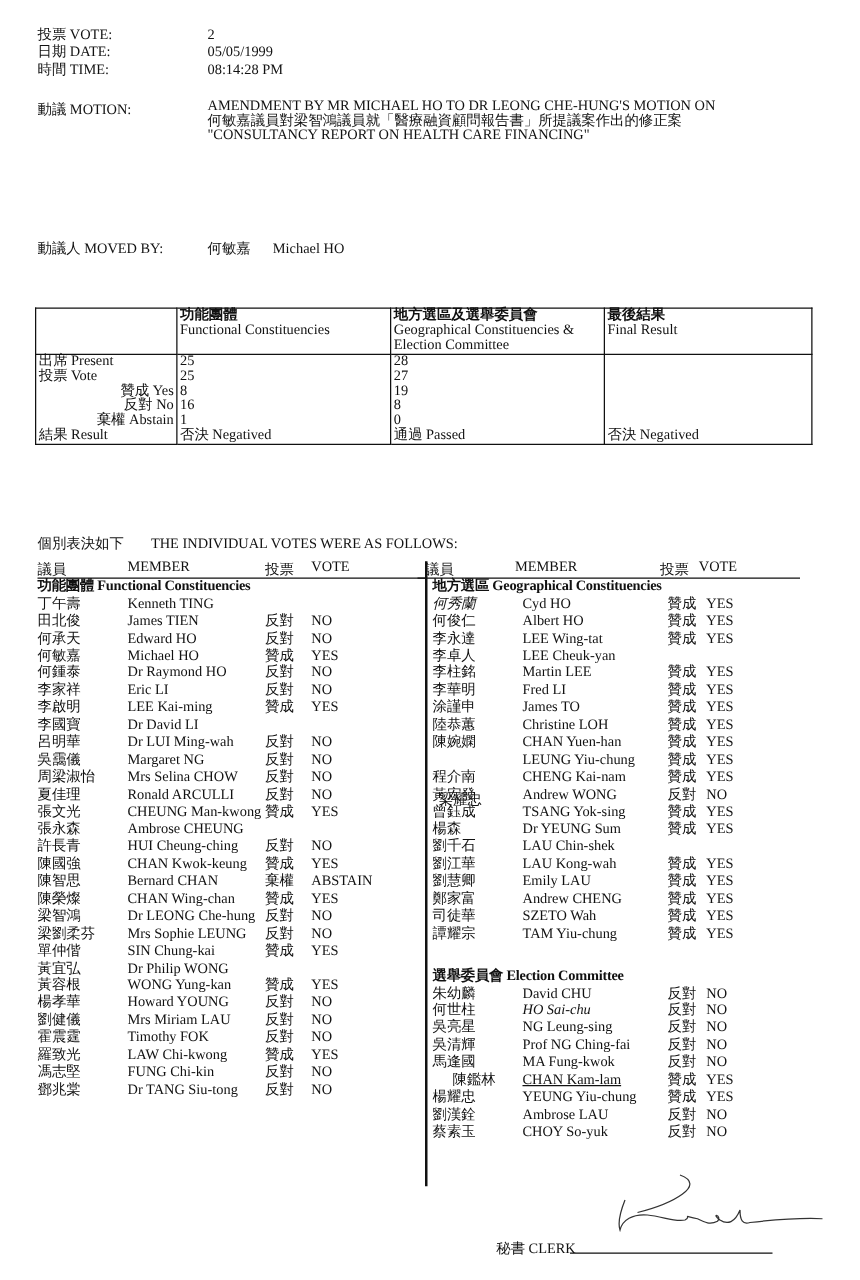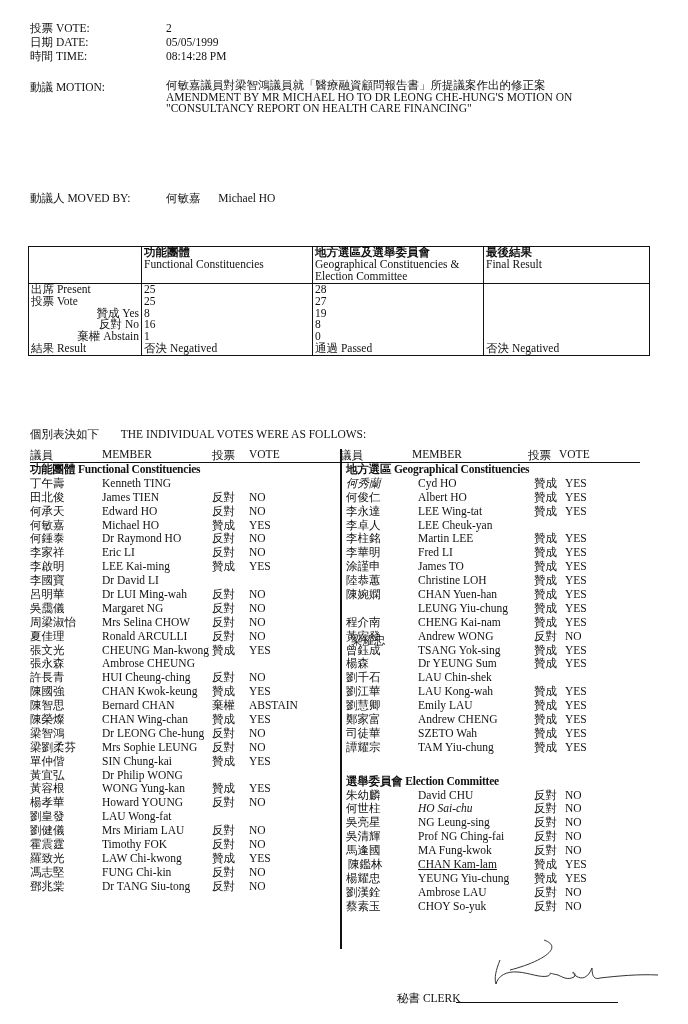--- a/index.html
+++ b/index.html
@@ -41,22 +41,22 @@
   <span class="hdr-label">日期 DATE:</span>
   <span class="hdr-val">05/05/1999</span>
 </div>
 <div class="hdr-row lh" style="top:50px;">
   <span class="hdr-label">時間 TIME:</span>
   <span class="hdr-val">08:14:28 PM</span>
 </div>
 
 <div class="abs" style="left:30px; top:80px;">動議 MOTION:</div>
 <div class="motion-val">
+  <div>AMENDMENT BY MR MICHAEL HO TO DR LEONG CHE-HUNG'S MOTION ON</div>
   <div>何敏嘉議員對梁智鴻議員就「醫療融資顧問報告書」所提議案作出的修正案</div>
-  <div>AMENDMENT BY MR MICHAEL HO TO DR LEONG CHE-HUNG'S MOTION ON</div>
   <div>"CONSULTANCY REPORT ON HEALTH CARE FINANCING"</div>
 </div>
 
 <div class="abs" style="left:30px; top:191px;">動議人 MOVED BY:</div>
 <div class="abs" style="left:166px; top:191px; white-space:nowrap;">
   <span>何敏嘉</span>
   <span style="display:inline-block; width:12px;"></span>
   <span>Michael HO</span>
 </div>
 
@@ -264,26 +264,20 @@
         <span class="c3">贊成</span>
         <span class="c4">YES</span>
       </div>
       <div class="row">
         <span class="c1">楊孝華</span>
         <span class="c2">Howard YOUNG</span>
         <span class="c3">反對</span>
         <span class="c4">NO</span>
       </div>
       <div class="row">
-        <span class="c1">劉皇發</span>
-        <span class="c2">LAU Wong-fat</span>
-        <span class="c3"></span>
-        <span class="c4"></span>
-      </div>
-      <div class="row">
         <span class="c1">劉健儀</span>
         <span class="c2">Mrs Miriam LAU</span>
         <span class="c3">反對</span>
         <span class="c4">NO</span>
       </div>
       <div class="row">
         <span class="c1">霍震霆</span>
         <span class="c2">Timothy FOK</span>
         <span class="c3">反對</span>
         <span class="c4">NO</span>
@@ -466,21 +460,21 @@
         <span class="c3" style="left: 188px;">反對</span>
         <span class="c4" style="left: 219px;">NO</span>
       </div>
       <div class="row">
         <span class="c1" style="left: 0px;">馬逢國</span>
         <span class="c2" style="left: 72px;">MA Fung-kwok</span>
         <span class="c3" style="left: 188px;">反對</span>
         <span class="c4" style="left: 219px;">NO</span>
       </div>
       <div class="row">
-        <span class="c1" style="left: 2px;">陳鑑林</span>
+        <span class="c1" style="left: 16px;">陳鑑林</span>
         <span class="c2" style="left: 72px; text-decoration: underline;">CHAN Kam-lam</span>
         <span class="c3" style="left: 188px;">贊成</span>
         <span class="c4" style="left: 219px;">YES</span>
       </div>
       <div class="row">
         <span class="c1" style="left: 0px;">楊耀忠</span>
         <span class="c2" style="left: 72px;">YEUNG Yiu-chung</span>
         <span class="c3" style="left: 188px;">贊成</span>
         <span class="c4" style="left: 219px;">YES</span>
       </div>

